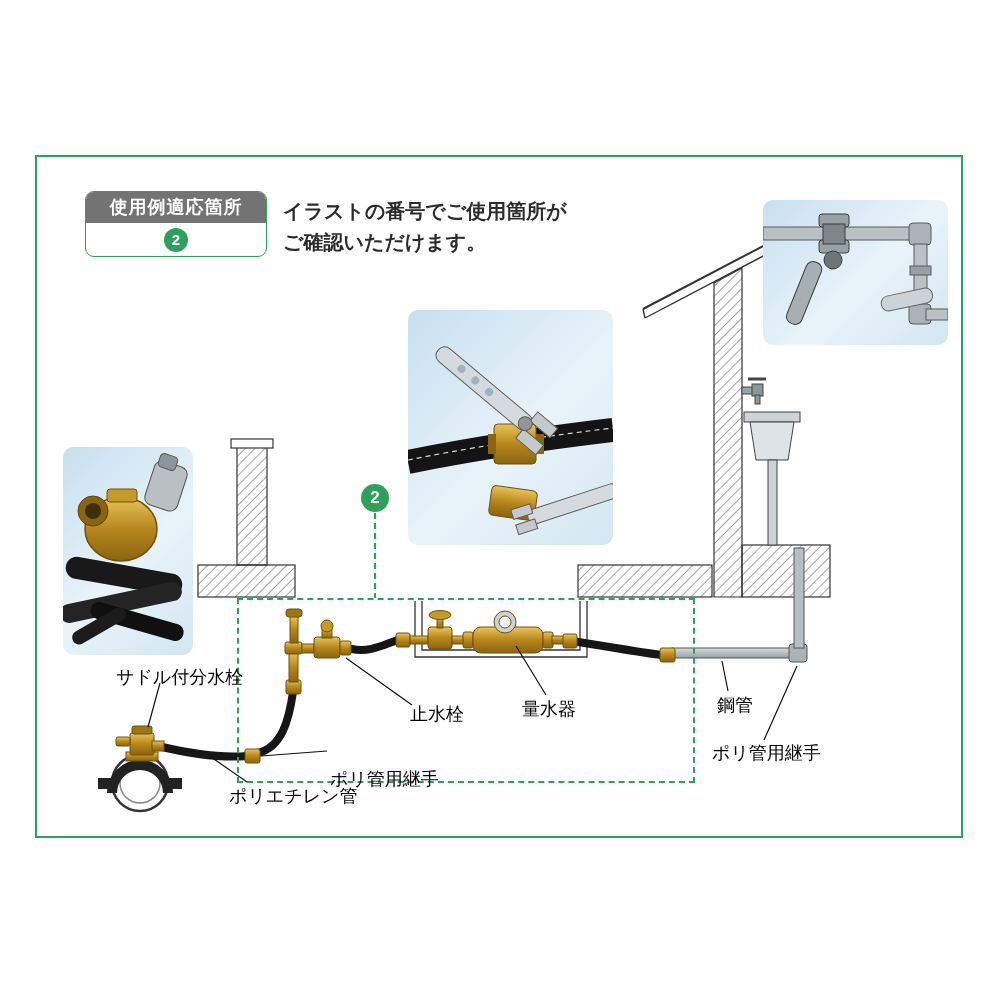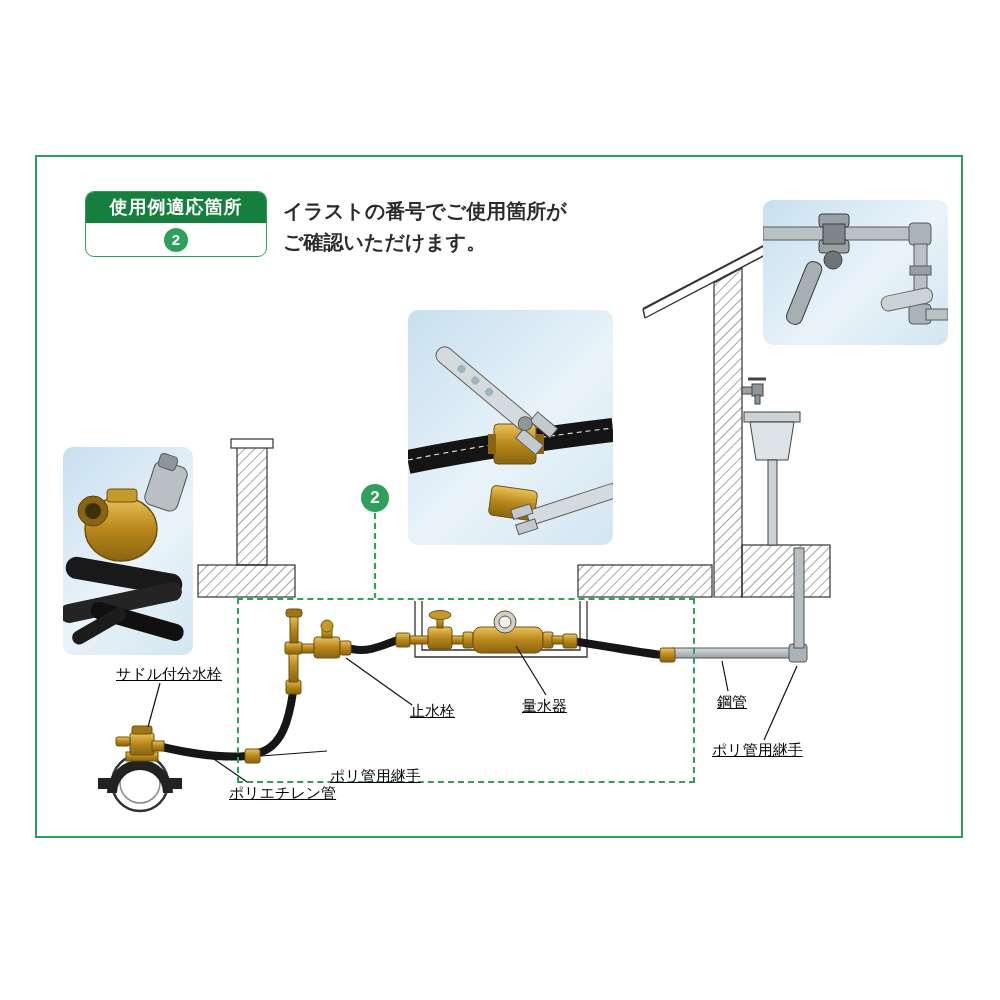--- a/index.html
+++ b/index.html
@@ -2,40 +2,40 @@
 <html><head>
 <meta charset="utf-8">
 <style>
   html,body{margin:0;padding:0;background:#fff;}
   .page{position:relative;width:1000px;height:1000px;background:#fff;overflow:hidden;
         font-family:"Liberation Sans","DejaVu Sans",sans-serif;}
   .outer-border{position:absolute;left:35px;top:155px;width:928px;height:683px;
         border:2px solid #2fa05c;box-sizing:border-box;}
   .badge{position:absolute;left:85px;top:191px;width:180px;border:1px solid #2fa05c;
         border-radius:9px;overflow:hidden;z-index:6;background:#fff;}
-  .badge-top{background:#15803d;color:#fff;font-weight:bold;font-size:18px;
+  .badge-top{background:#737373;color:#fff;font-weight:bold;font-size:18px;
         text-align:center;line-height:31px;height:31px;letter-spacing:1px;}
   .badge-bottom{height:33px;display:flex;align-items:center;justify-content:center;}
   .badge-circle{width:24px;height:24px;border-radius:50%;background:#2fa05c;color:#fff;
         font-size:15px;font-weight:bold;display:flex;align-items:center;justify-content:center;}
   .description{position:absolute;left:283px;top:196px;font-size:20px;font-weight:bold;
         color:#2b2b2b;line-height:31px;z-index:6;}
   .diagram-svg{position:absolute;left:0;top:0;z-index:1;}
   .photo{position:absolute;border-radius:10px;overflow:hidden;z-index:2;
         background:linear-gradient(135deg,#c7dfef 0%,#e9f3fa 55%,#d3e6f1 100%);}
   .photo svg{display:block;}
   .photo-left{left:63px;top:447px;width:130px;height:208px;}
   .photo-center{left:408px;top:310px;width:205px;height:235px;}
   .photo-topright{left:763px;top:200px;width:185px;height:145px;}
   .dashed-box{position:absolute;left:237px;top:598px;width:458px;height:185px;
         border:2px dashed #2fa05c;box-sizing:border-box;z-index:3;}
   .marker-circle{position:absolute;left:361px;top:484px;width:28px;height:28px;border-radius:50%;
         background:#2fa05c;color:#fff;font-size:17px;font-weight:bold;display:flex;
         align-items:center;justify-content:center;z-index:4;}
-  .label{position:absolute;font-size:15px;color:#000;white-space:nowrap;z-index:5;text-decoration:underline;}
+  .label{position:absolute;font-size:18px;color:#000;white-space:nowrap;z-index:5;}
 </style>
 </head>
 <body>
 
 <div class="page">
 
   <div class="outer-border"></div>
 
   <div class="badge">
     <div class="badge-top">使用例適応箇所</div>

